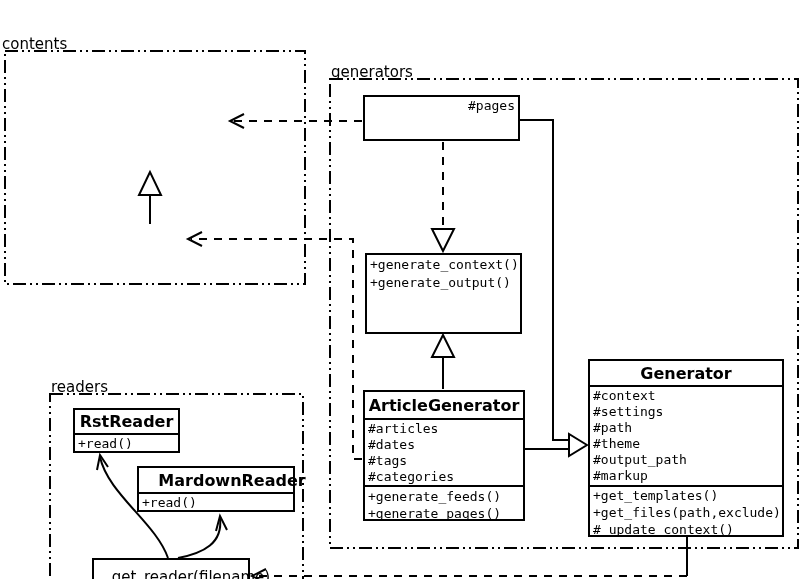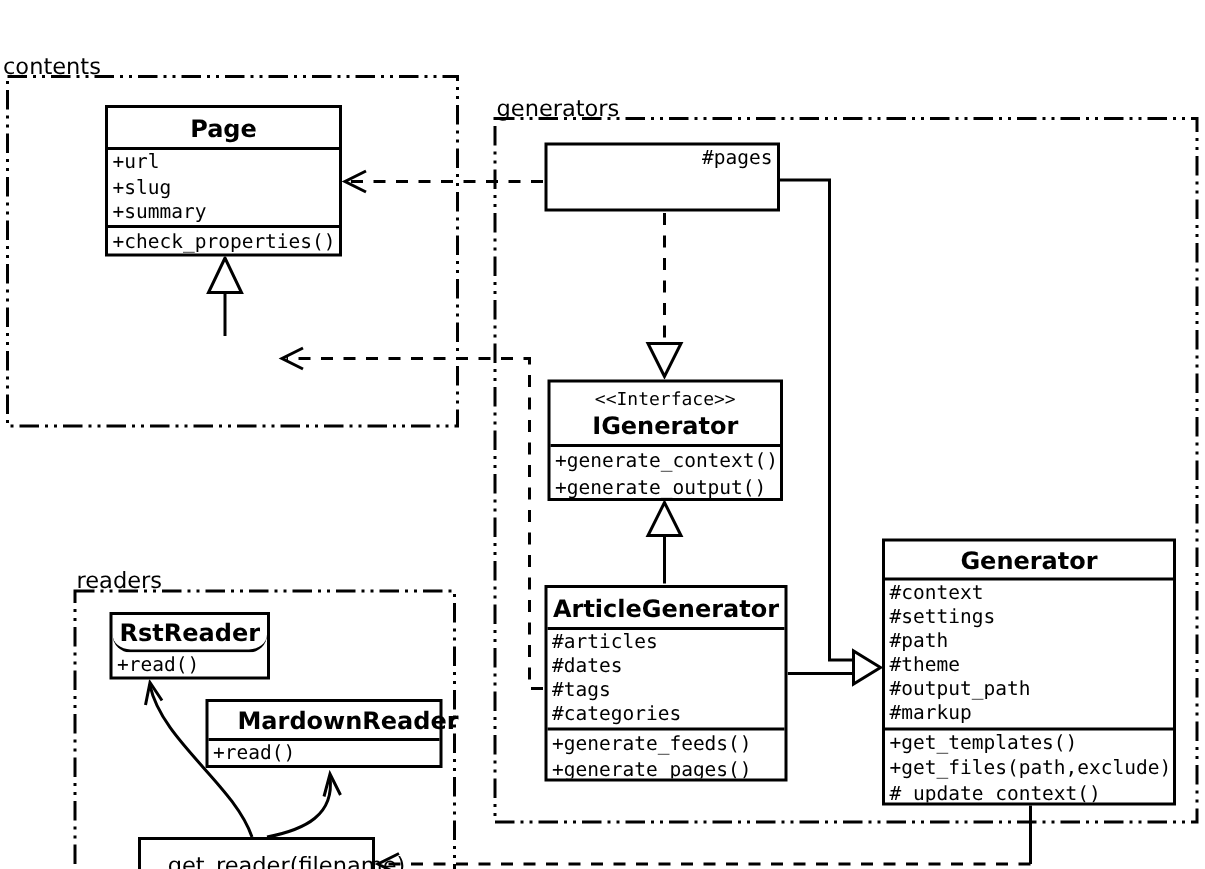--- a/index.html
+++ b/index.html
@@ -57,44 +57,29 @@
       <path d="M97,434 L100,419 L108,431"></path>
       <path d="M178,522 C204,517 223,507 220,482"></path>
       <path d="M216,495 L220,480 L227,494"></path>
     </g>
   </svg>
 
   <div class="pkg-label" style="left:2px;top:0px;">contents</div>
   <div class="pkg-label" style="left:331px;top:28px;">generators</div>
   <div class="pkg-label" style="left:51px;top:343px;">readers</div>
 
-  <div class="uml" style="left:70px;top:34px;width:158px;height:101px;">
-    <div class="title sep" style="height:26px;">Page</div>
-    <div class="rows sep" style="height:49px;line-height:16.5px;">
-      <div>+url</div>
-      <div>+slug</div>
-      <div>+summary</div>
-    </div>
-    <div class="rows" style="flex:1;line-height:17px;">
-      <div>+check_properties()</div>
-    </div>
-  </div>
 
 
   <div class="uml" style="left:363px;top:59px;width:157px;height:46px;">
     <div class="rows" style="flex:1;line-height:15px;text-align:right;">
       <div>#pages</div>
     </div>
   </div>
 
   <div class="uml" style="left:365px;top:217px;width:157px;height:81px;">
-    <div class="title sep" style="height:41px;">
-      <div class="stereo">&lt;&lt;Interface&gt;&gt;</div>
-      <div>IGenerator</div>
-    </div>
     <div class="rows" style="flex:1;line-height:17.5px;">
       <div>+generate_context()</div>
       <div>+generate_output()</div>
     </div>
   </div>
 
   <div class="uml" style="left:363px;top:354px;width:162px;height:131px;">
     <div class="title sep" style="height:26px;">ArticleGenerator</div>
     <div class="rows sep" style="height:64px;line-height:16px;">
       <div>#articles</div>
@@ -119,21 +104,21 @@
       <div>#markup</div>
     </div>
     <div class="rows" style="flex:1;line-height:16.8px;">
       <div>+get_templates()</div>
       <div>+get_files(path,exclude)</div>
       <div>#_update_context()</div>
     </div>
   </div>
 
   <div class="uml" style="left:73px;top:372px;width:107px;height:45px;">
-    <div class="title sep" style="height:23px;border-radius:12px;">RstReader</div>
+    <div class="title sep" style="height:23px;">RstReader</div>
     <div class="rows" style="flex:1;line-height:15px;">
       <div>+read()</div>
     </div>
   </div>
 
   <div class="uml" style="left:137px;top:430px;width:158px;height:46px;">
     <div class="title sep" style="height:24px;padding-left:32px;">MardownReader</div>
     <div class="rows" style="flex:1;line-height:15px;">
       <div>+read()</div>
     </div>

